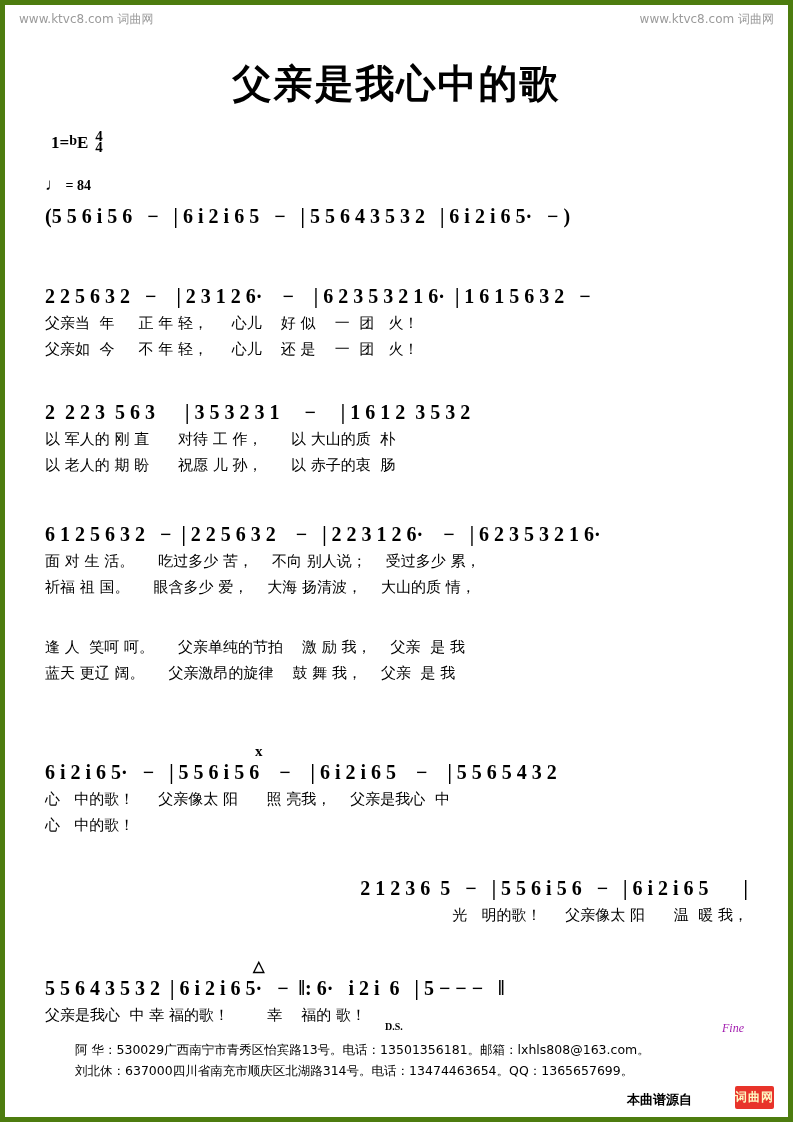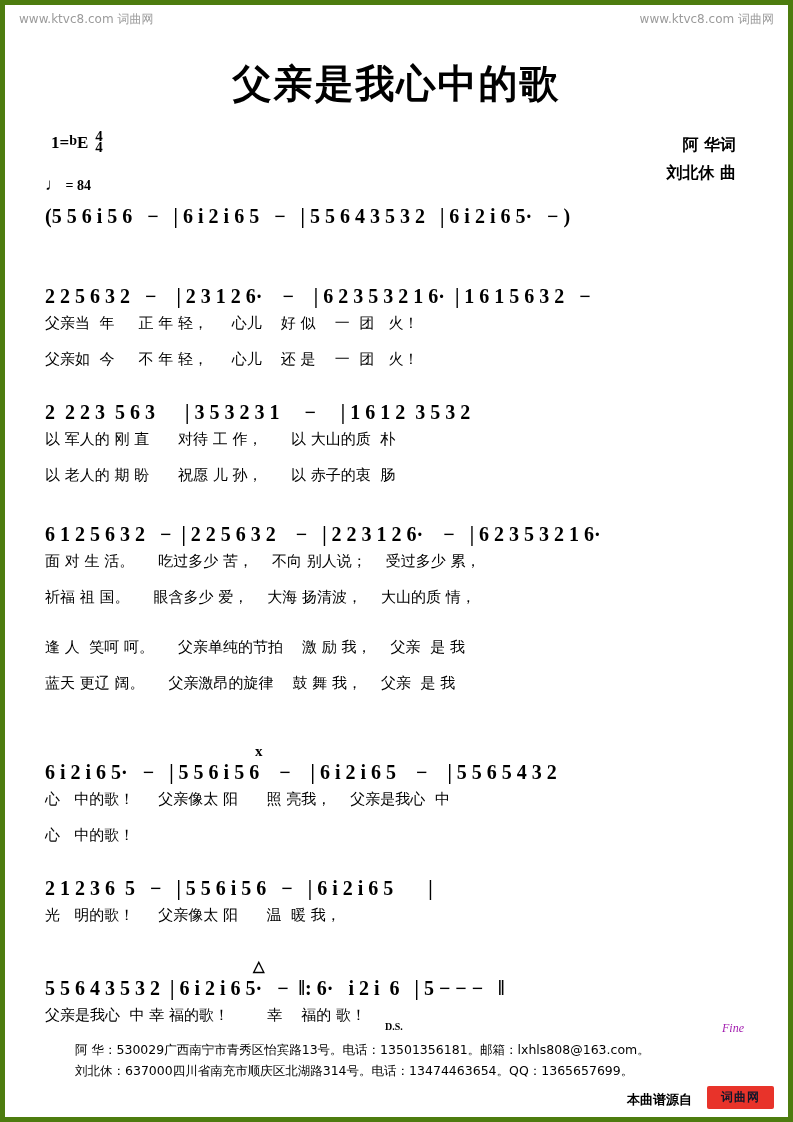--- a/index.html
+++ b/index.html
@@ -79,21 +79,21 @@
     line-height:30px;
     position:relative;
   }
   .lyric{
     font-size:15px;
     font-family:"DejaVu Sans", sans-serif;
     white-space:pre;
     color:#000;
     line-height:24px;
   }
-  .lyric2{margin-top:12px;}
+  .lyric2{margin-top:2px;}
 
   .fine{
     position:absolute;right:44px;
     font-size:12px;font-style:italic;
     font-family:"Liberation Serif", serif;
     color:#a21caf;
   }
   .ds{
     position:absolute;
     font-size:10px;font-weight:bold;
@@ -112,43 +112,39 @@
     color:#000;
   }
   .footer .ln{white-space:nowrap;}
   .srcnote{
     position:absolute;right:96px;bottom:8px;
     font-size:13px;font-weight:bold;
     font-family:"DejaVu Sans", sans-serif;
   }
   .logo{
     position:absolute;right:14px;bottom:8px;
-    background:#e8332a;color:#0f172a;
+    background:#e8332a;color:#fef9c3;
     font-family:"DejaVu Sans", sans-serif;
     font-size:12px;font-weight:bold;
-    padding:3px 14px;border-radius:2px;
+    padding:3px 0;border-radius:2px;
     letter-spacing:1px;
   }
 </style>
 </head>
 <body>
 
 <div class="page">
 
   <div class="wm">
     <span class="cn">www.ktvc8.com  词曲网</span>
     <span class="cn">www.ktvc8.com   词曲网</span>
   </div>
 
   <div class="title">父亲是我心中的歌</div>
 
-  <div class="credits">
-    <div>阿 华词</div>
-    <div>刘北休 曲</div>
-  </div>
 
   <div class="keysig">
     <div class="line1">
       <span>1=</span>
         <span class="flat">b</span>
         <span>E</span>
       <span class="meter">
         <span class="num">4</span>
         <span class="den">4</span>
       </span>
@@ -187,21 +183,21 @@
     <div class="lyric lyric2">蓝天 更辽 阔。     父亲激昂的旋律    鼓 舞 我，    父亲  是 我</div>
   </div>
 
   <div class="sys" style="top:752px;">
     <div class="segno" style="left:210px;top:-14px;">x</div>
     <div class="notes">6 i 2 i 6 5·   −   | 5 5 6 i 5 6    −    | 6 i 2 i 6 5    −    | 5 5 6 5 4 3 2</div>
     <div class="lyric">心   中的歌！     父亲像太 阳      照 亮我，    父亲是我心  中</div>
     <div class="lyric lyric2">心   中的歌！</div>
   </div>
 
-  <div class="sys" style="top:868px;">
+  <div class="sys" style="top:868px;text-align:right;">
     <div class="notes">2 1 2 3 6  5   −   | 5 5 6 i 5 6   −   | 6 i 2 i 6 5       |</div>
     <div class="lyric">光   明的歌！     父亲像太 阳      温  暖 我，</div>
   </div>
 
   <div class="sys" style="top:968px;">
     <div class="segno" style="left:208px;top:-16px;">△</div>
     <div class="notes">5 5 6 4 3 5 3 2  | 6 i 2 i 6 5·   −  ‖: 6·   i 2 i  6   | 5 − − −   ‖</div>
     <div class="lyric">父亲是我心  中 幸 福的歌！        幸    福的 歌！</div>
     <div class="ds" style="left:340px;top:48px;">D.S.</div>
   </div>

